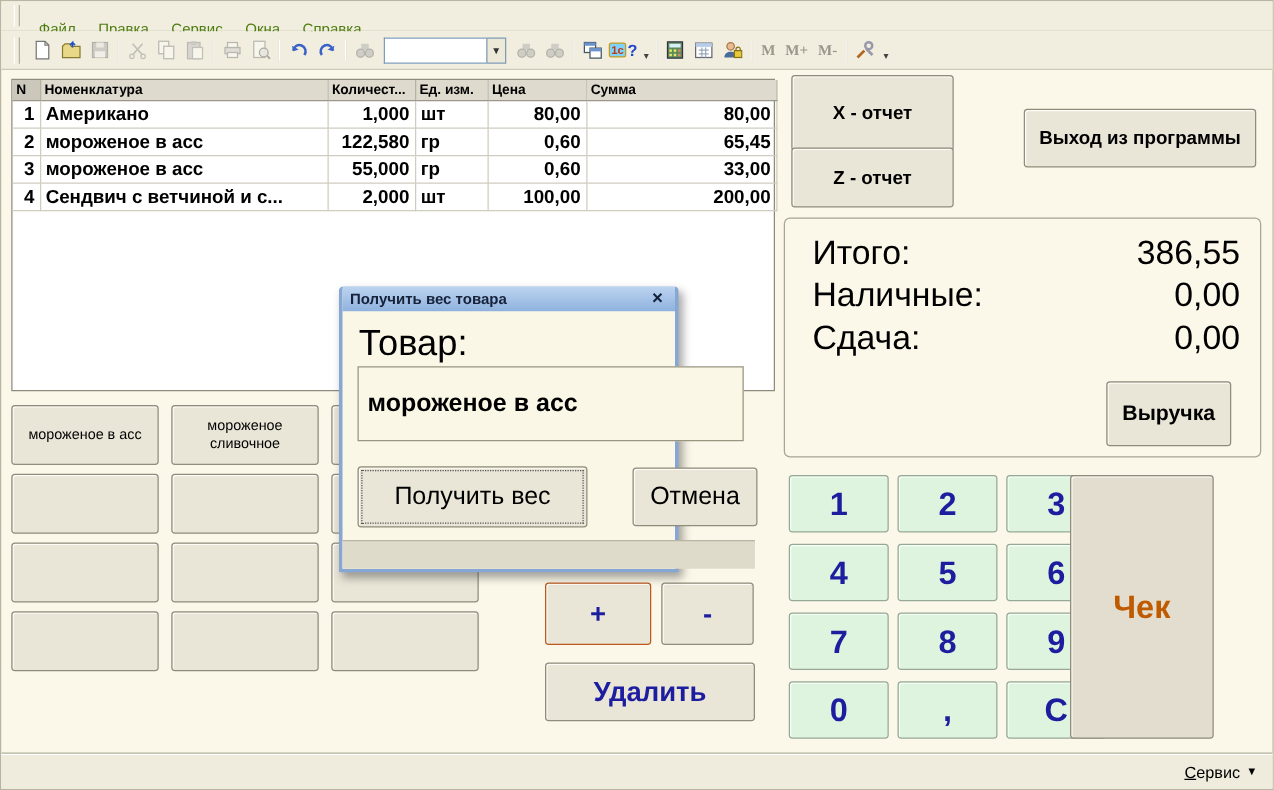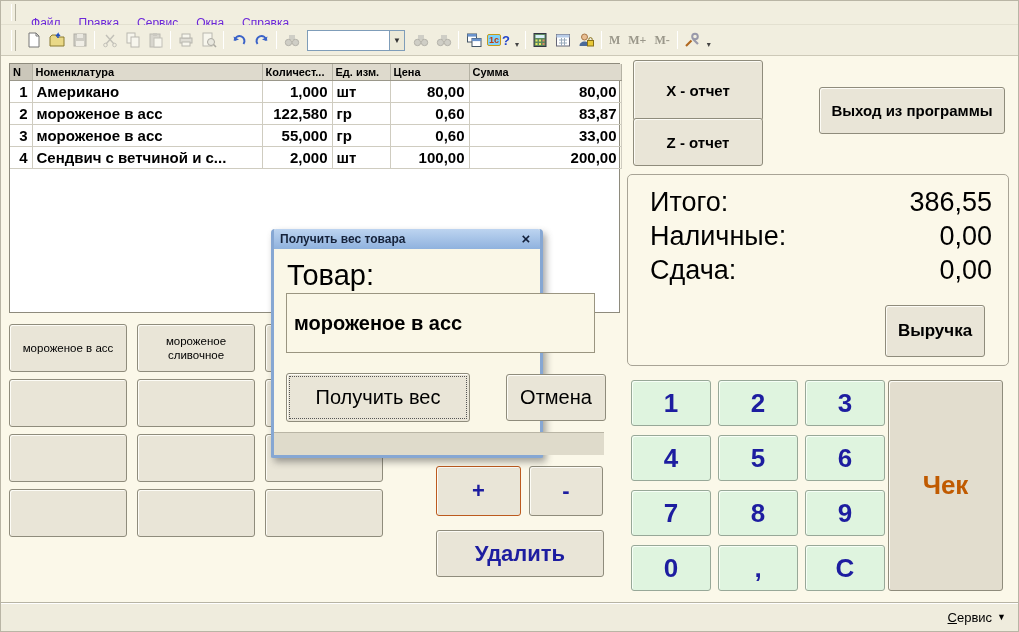--- a/index.html
+++ b/index.html
@@ -2,21 +2,21 @@
 <html><head>
 <meta charset="utf-8">
 <style>
   html,body{margin:0;padding:0;background:#cfcabb;font-family:"Liberation Sans",sans-serif;}
   #app{position:relative;width:1019px;height:632px;background:#FBF8E9;overflow:hidden;border:1px solid #b9b5a5;box-sizing:border-box;}
   *{box-sizing:border-box;}
 
   
   #menubar{position:absolute;left:0;top:0;width:1019px;height:24px;background:#F1EEDF;display:flex;align-items:center;padding-left:10px;border-bottom:1px solid #e3e0d0;}
   #menubar::before,#toolbar::before{content:"";width:3px;height:70%;margin-right:6px;border-left:1px solid #fff;border-right:1px solid #b3b0a0;}
-  .menu-item{padding:2px 9px;font-size:12px;color:#6d28d9;cursor:default;margin-top:20px;}
+  .menu-item{padding:2px 9px;font-size:12px;color:#4d7c0f;cursor:default;margin-top:20px;}
   .menu-item u{text-decoration:underline;}
   #toolbar{position:absolute;left:0;top:24px;width:1019px;height:31px;background:#F1EEDF;display:flex;align-items:center;padding-left:10px;border-bottom:1px solid #cdc9b8;}
   .tb-btn{width:23px;height:23px;display:flex;align-items:center;justify-content:center;border-radius:2px;}
   .tb-btn svg{width:16px;height:16px;}
   .tb-btn.disabled svg{filter:grayscale(1) opacity(.45);}
   .tb-sep{width:1px;height:18px;background:#bcb8a8;border-right:1px solid #fff;margin:0 3px;}
   .tb-text{font-size:12px;font-weight:bold;color:#9a978a;width:auto;padding:0 4px;font-family:"Liberation Serif",serif;}
   .tb-chevron{font-size:8px;color:#444;width:10px;display:flex;align-items:flex-end;justify-content:center;height:23px;padding-bottom:3px;}
   .tb-combo{display:flex;margin:0 4px;height:21px;}
   .tb-combo input{width:82px;height:21px;border:1px solid #7f9db9;border-right:none;font-size:12px;padding:0 3px;background:#fff;}
@@ -41,21 +41,21 @@
   .navy{color:#1d1da0;}
 
   
   #totals-box{position:absolute;left:626px;top:173px;width:382px;height:192px;border:1px solid #a8a496;border-radius:5px;background:#FBF8E9;}
   .tot-row{position:absolute;left:22px;right:16px;display:flex;justify-content:space-between;font-size:27px;color:#000;}
   .tot-row .tval{text-align:right;}
 
   
   #numpad{position:absolute;left:630px;top:379px;display:grid;grid-template-columns:repeat(3,80px);grid-auto-rows:46px;gap:9px 7px;}
   .np-key{background:#DFF4DF;border:1px solid #98a898;border-radius:3px;display:flex;align-items:center;justify-content:center;font-size:26px;font-weight:bold;color:#1d1da0;box-shadow:inset 1px 1px 0 #f6fff6;}
-  #check-btn{left:887px;top:379px;width:115px;height:211px;background:#E2DDCE;font-size:26px;font-weight:bold;color:#c05a00;}
+  #check-btn{left:855px;top:379px;width:115px;height:211px;background:#E2DDCE;font-size:26px;font-weight:bold;color:#c05a00;}
 
   
   #statusbar{position:absolute;left:0;top:601px;width:1019px;height:29px;background:#EFECDD;border-top:1px solid #b7b4a4;box-shadow:inset 0 1px 0 #fff;display:flex;align-items:center;justify-content:flex-end;padding-right:14px;font-size:13px;color:#000;}
   #statusbar .dd{font-size:9px;margin-left:5px;}
 
   
   #weight-dialog{position:absolute;left:270px;top:228px;width:272px;height:229px;border:3px solid #86A7D3;border-top:none;border-radius:4px 4px 2px 2px;background:#FAF7E7;box-shadow:3px 4px 7px rgba(60,60,60,.45);}
   #dlg-titlebar{height:20px;background:linear-gradient(#BDD4F0,#8FB2DE);display:flex;align-items:center;padding:0 6px;border-radius:2px 2px 0 0;}
   #dlg-title{font-size:12px;font-weight:bold;color:#15223a;flex:1;}
   #dlg-close{font-size:15px;font-weight:bold;color:#13203a;width:16px;text-align:center;line-height:14px;}
@@ -298,21 +298,21 @@
             <td class="al-l">шт</td>
             <td class="al-r">80,00</td>
             <td class="al-r">80,00</td>
           </tr>
           <tr>
             <td class="al-r">2</td>
             <td class="al-l">мороженое в асс</td>
             <td class="al-r">122,580</td>
             <td class="al-l">гр</td>
             <td class="al-r">0,60</td>
-            <td class="al-r">83,87</td>
+            <td class="al-r">65,45</td>
           </tr>
           <tr>
             <td class="al-r">3</td>
             <td class="al-l">мороженое в асс</td>
             <td class="al-r">55,000</td>
             <td class="al-l">гр</td>
             <td class="al-r">0,60</td>
             <td class="al-r">33,00</td>
           </tr>
           <tr>

